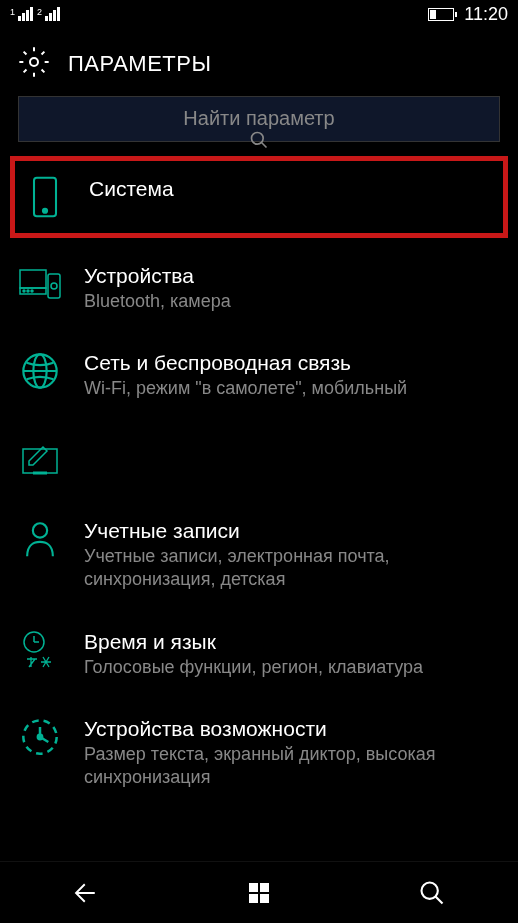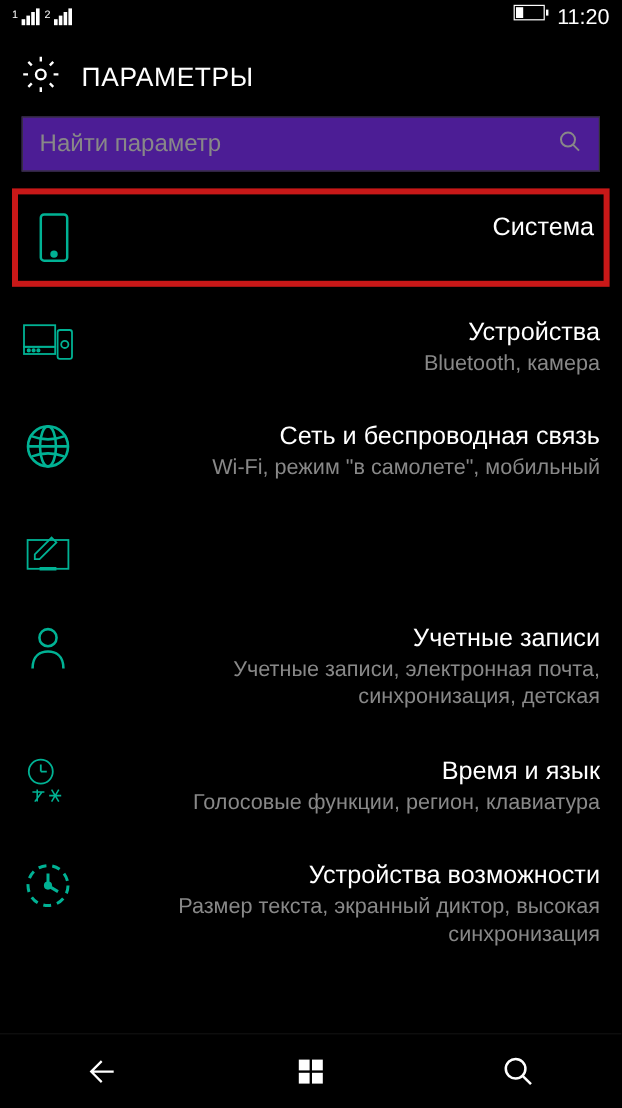--- a/index.html
+++ b/index.html
@@ -47,21 +47,21 @@
     .bar {
       width: 3px;
       background: #fff;
     }
     .bar1 { height: 5px; }
     .bar2 { height: 8px; }
     .bar3 { height: 11px; }
     .bar4 { height: 14px; }
     .status-right {
       display: flex;
-      align-items: flex-start;
+      align-items: center;
       gap: 10px;
     }
     .battery {
       width: 26px;
       height: 13px;
       border: 1.5px solid #fff;
       position: relative;
     }
     .battery::after {
       content: '';
@@ -90,39 +90,39 @@
       padding: 18px 18px 14px;
       gap: 18px;
     }
     .header-title {
       font-size: 22px;
       font-weight: 400;
       letter-spacing: 0.5px;
     }
     .search-box {
       margin: 0 18px 14px;
-      background: #4c1d95;
+      background: #0f172a;
       border: 1px solid #333;
       display: flex;
       align-items: center;
       padding: 10px 14px;
       height: 46px;
+      flex-direction: column;
     }
     .search-placeholder {
       flex: 1;
       color: #888;
       font-size: 20px;
       font-weight: 300;
     }
     .search-icon-box {
       color: #888;
     }
     .settings-list {
       padding: 0 0px;
-      text-align: right;
     }
     .setting-item {
       display: flex;
       align-items: flex-start;
       padding: 18px 18px;
       gap: 22px;
     }
     .setting-item.highlighted {
       border: 5px solid #c81818;
       margin: 6px 10px;

